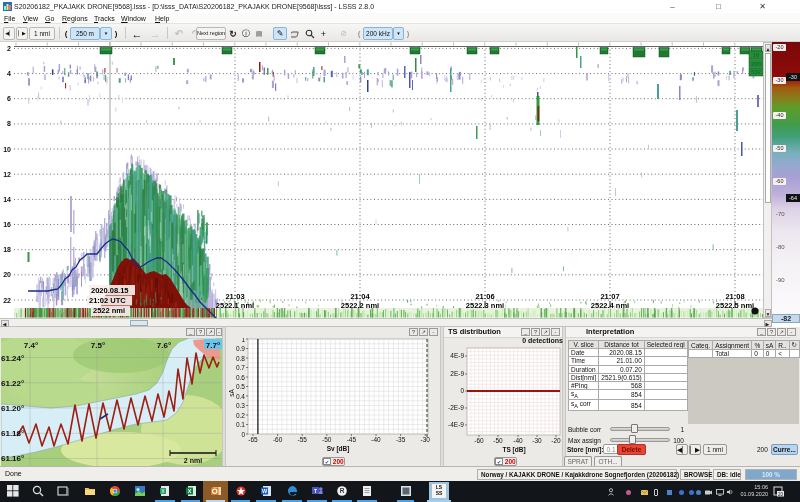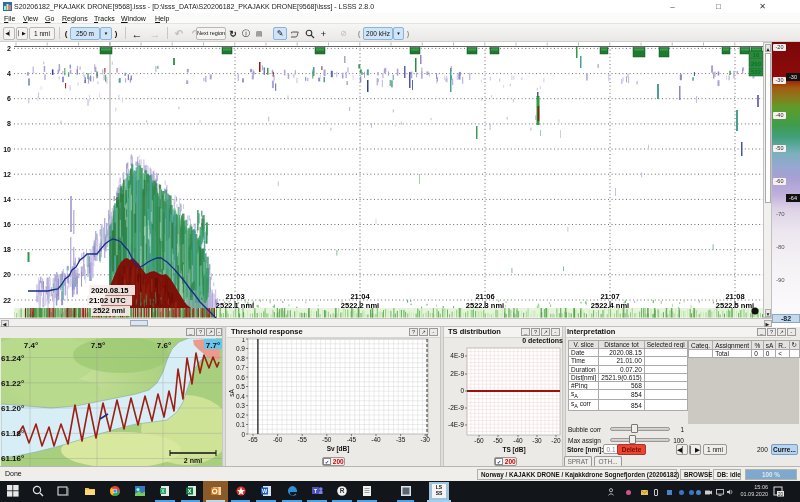--- a/index.html
+++ b/index.html
@@ -1888,30 +1888,29 @@
 <div id="hsb">
 <div class="arr" style="left:0.5px">◀</div>
 <div class="thumb"></div>
 <div class="arr" style="right:0.5px">▶</div>
 </div>
 <div id="panels">
 <div class="pbtn" style="left:186px">_</div>
       <div class="pbtn" style="left:196px">?</div>
       <div class="pbtn" style="left:206px">↗</div>
       <div class="pbtn" style="left:216px;width:6px">-</div>
-<div class="ptitle" style="left:227px;width:213px;padding-left:4px;line-height:10px">Threshold response</div>
 <div class="pbtn" style="left:409px">?</div>
       <div class="pbtn" style="left:419px">↗</div>
       <div class="pbtn" style="left:429px">-</div>
 <div class="ptitle" style="left:444px;width:118px;padding-left:4px;line-height:10px">TS distribution</div>
 <div class="pbtn" style="left:521px">_</div>
       <div class="pbtn" style="left:531px">?</div>
       <div class="pbtn" style="left:541px">↗</div>
       <div class="pbtn" style="left:551px">-</div>
-<div class="ptitle" style="left:566px;width:225px;padding-left:1px;line-height:10px">Interpretation</div>
+<div class="ptitle" style="left:566px;width:225px;padding-left:20px;line-height:10px">Interpretation</div>
 <div class="pbtn" style="left:757px">_</div>
       <div class="pbtn" style="left:767px">?</div>
       <div class="pbtn" style="left:777px">↗</div>
       <div class="pbtn" style="left:787px">-</div>
 <div class="pdiv" style="left:222px"></div>
 <div class="pdiv" style="left:440px"></div>
 <div class="pdiv" style="left:562px"></div>
 </div>
 <svg width="221" height="128" viewBox="0 0 221 128" style="position:absolute;left:1;top:338">
 <defs>

